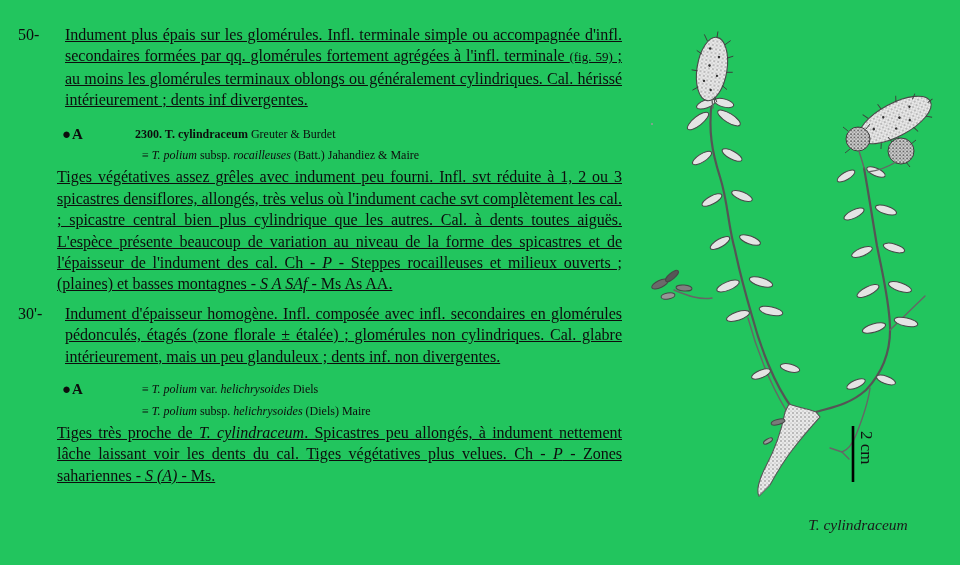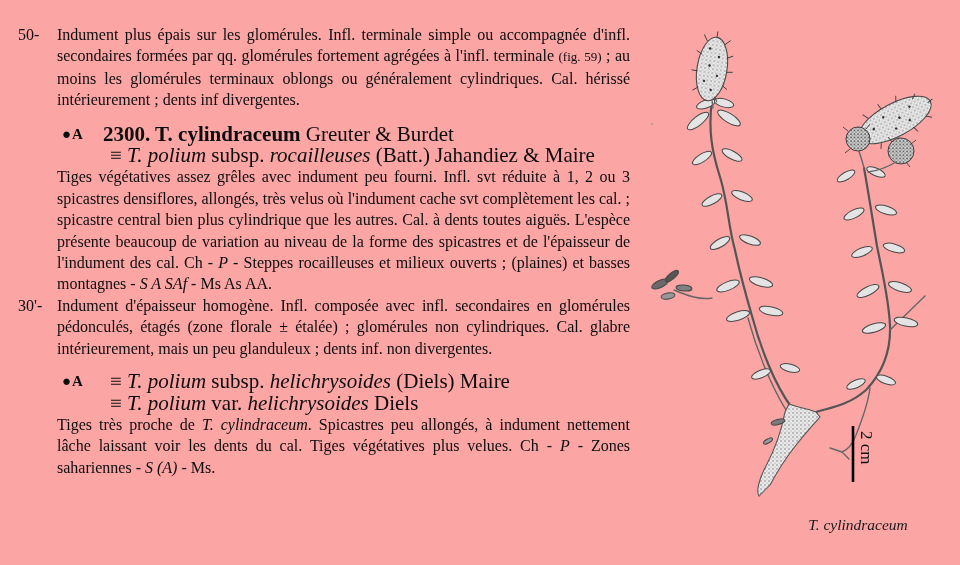--- a/index.html
+++ b/index.html
@@ -1,29 +1,29 @@
 <!DOCTYPE html>
 <html><head>
 <meta charset="utf-8">
 <style>
   html,body { margin:0; padding:0; background:#888; }
   .page {
-    position:relative; width:960px; height:565px; background:#fca5a5;
+    position:relative; width:960px; height:565px; background:#22c55e;
     font-family:"Liberation Serif", serif; color:#0d0d0d; overflow:hidden;
     margin:0 auto;
   }
   .text-col { position:absolute; left:18px; top:18px; width:612px; }
-  .text-col p { margin:0; font-size:16px; line-height:21.4px; text-align:justify; }
+  .text-col p { margin:8px; font-size:16px; line-height:21.4px; text-align:justify;text-decoration:underline; }
   .key-entry { position:relative; padding-left:39px; }
   .key-entry .key-label { position:absolute; left:0; top:0; font-size:16px; line-height:21.4px; }
   .p1 { margin-top:6px !important; }
   .species { margin-left:44px; margin-top:13px; display:flex; }
   .species.second { margin-top:12px; }
   .bullet { flex:0 0 41px; width:41px; font-weight:bold; font-size:15px; line-height:21.4px; letter-spacing:1px; }
-  .sp-names { font-size:21px; line-height:21.4px; }
+  .sp-names { font-size:12px; line-height:21.4px;margin-left:32px; }
   .sp-head { white-space:nowrap; }
   .syn { padding-left:7px; white-space:nowrap; }
   .descr { margin-left:39px !important; margin-top:0 !important; }
   .key2 { margin-top:0; }
   .it { font-style:italic;text-align:center; }
   .bd { font-weight:bold; }
   .sm { font-size:13px; }
   .figure-col { position:absolute; left:640px; top:0; width:320px; height:565px; }
   .figure-col svg { position:absolute; left:0; top:0; }
   .fig-caption {
@@ -57,22 +57,22 @@
     <p class="descr"><span>Tiges végétatives assez grêles avec indument peu fourni. Infl. svt réduite à 1, 2 ou 3 spicastres densiflores, allongés, très velus où l'indument cache svt complètement les cal. ; spicastre central bien plus cylindrique que les autres. Cal. à dents toutes aiguës. L'espèce présente beaucoup de variation au niveau de la forme des spicastres et de l'épaisseur de l'indument des cal. Ch - </span><span class="it">P</span><span> - Steppes rocailleuses et milieux ouverts ; (plaines) et basses montagnes - </span><span class="it">S A SAf</span><span> - Ms As AA.</span></p>
 
     <div class="key-entry key2">
       <span class="key-label">30'-</span>
       <p><span>Indument d'épaisseur homogène. Infl. composée avec infl. secondaires en glomérules pédonculés, étagés (zone florale ± étalée) ; glomérules non cylindriques. Cal. glabre intérieurement, mais un peu glanduleux ; dents inf. non divergentes.</span></p>
     </div>
 
     <div class="species second">
       <span class="bullet">●A</span>
       <div class="sp-names">
+        <div class="syn"><span>≡ </span><span class="it">T. polium</span><span> var. </span><span class="it">helichrysoides</span><span> Diels</span></div>
         <div class="syn"><span>≡ </span><span class="it">T. polium</span><span> subsp. </span><span class="it">helichrysoides</span><span> (Diels) Maire</span></div>
-        <div class="syn"><span>≡ </span><span class="it">T. polium</span><span> var. </span><span class="it">helichrysoides</span><span> Diels</span></div>
       </div>
     </div>
     <p class="descr"><span>Tiges très proche de </span><span class="it">T. cylindraceum</span><span>. Spicastres peu allongés, à indument nettement lâche laissant voir les dents du cal. Tiges végétatives plus velues. Ch - </span><span class="it">P</span><span> -  Zones sahariennes - </span><span class="it">S (A)</span><span> - Ms.</span></p>
 
   </div>
 
   <div class="figure-col">
     <svg width="320" height="565" viewBox="0 0 320 565">
       <defs>
         <pattern id="stip" width="4" height="4" patternUnits="userSpaceOnUse">

